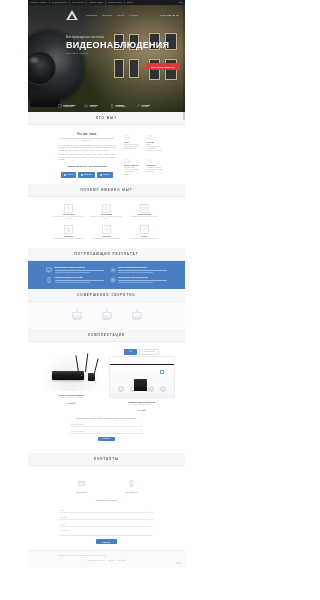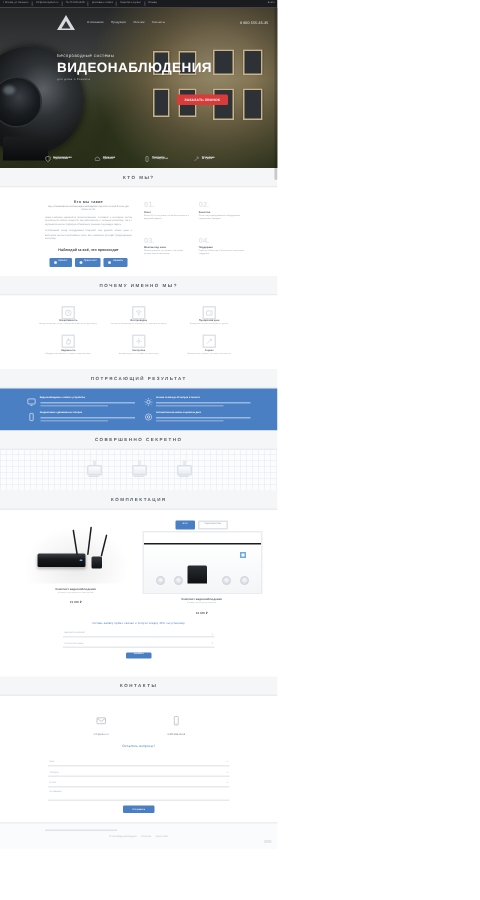--- a/index.html
+++ b/index.html
@@ -1,21 +1,21 @@
 <!DOCTYPE html>
 <html lang="ru"><head>
 <meta charset="utf-8">
 <style>
   * { margin:0; padding:0; box-sizing:border-box; }
   html, body {
     width:185px; height:600px;
     font-family:"Liberation Sans", sans-serif;
     background:#ffffff; overflow:hidden;
   }
-  .page { width:185px; height:593px; position:relative; overflow:hidden; }
+  .page { width:185px; height:593px; position:relative; overflow:hidden;padding-left:28px; }
 
   
   .topbar {
     height:5px; background:#191b1e; display:flex; align-items:center;
     padding:0 2px; gap:2px; position:relative; z-index:20;
   }
   .tb-item { font-size:1.6px; color:#9aa0a6; white-space:nowrap; line-height:5px; }
   .tb-sep { width:1px; height:3px; background:#3a3d42; }
   .tb-spacer { flex:1; }
 

